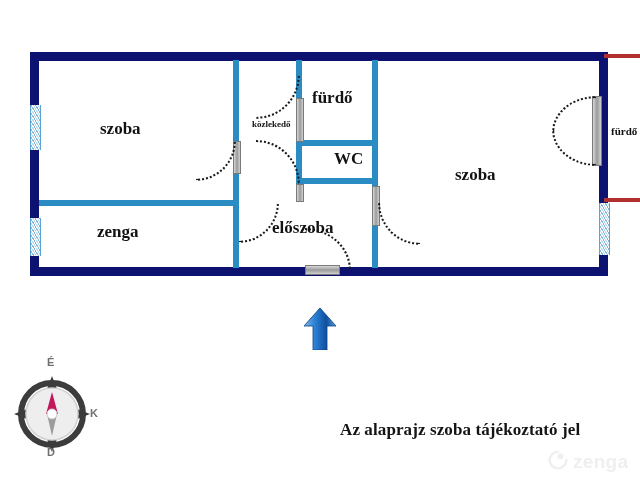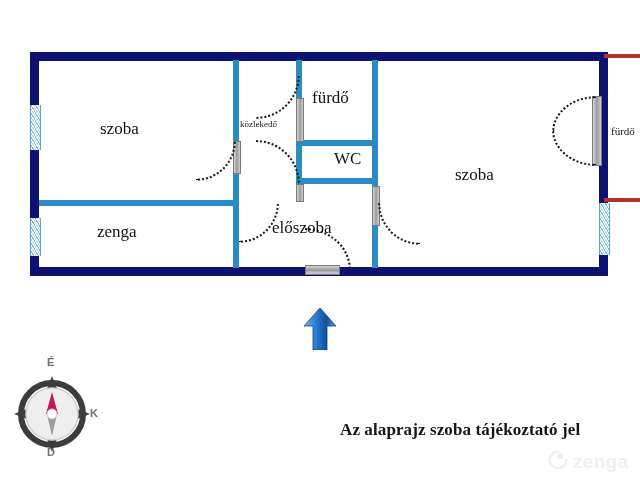--- a/index.html
+++ b/index.html
@@ -75,21 +75,21 @@
   }
   .swing.tl { border-right: none; border-bottom: none; border-top-left-radius: 100%; }
   .swing.tr { border-left: none;  border-bottom: none; border-top-right-radius: 100%; }
   .swing.bl { border-right: none; border-top: none;    border-bottom-left-radius: 100%; }
   .swing.br { border-left: none;  border-top: none;    border-bottom-right-radius: 100%; }
 
   
   .room-label {
     position: absolute;
     font-family: "Liberation Serif", "DejaVu Serif", serif;
-    font-weight: normal;
+    font-weight: bold;
     color: #121212;
     white-space: nowrap;
     text-align: right;
     line-height: 1;
   }
 
   
   #entrance-arrow {
     position: absolute;
     left: 303px;
@@ -188,21 +188,21 @@
 
   <div class="swing tr" style="left:305px; top:228px; width:44px; height:40px;"></div>
 
   <div class="swing tl" style="left:552px; top:96px; width:42px; height:34px;"></div>
   <div class="swing bl" style="left:552px; top:130px; width:42px; height:34px;"></div>
 
   <div class="room-label" style="left:100px; top:120px; font-size:17px;">szoba</div>
 
   <div class="room-label" style="left:97px; top:223px; font-size:17px;">zenga</div>
 
-  <div class="room-label" style="left:240px; top:120px; font-size:9px;">közlekedő</div>
+  <div class="room-label" style="left:252px; top:120px; font-size:9px;">közlekedő</div>
 
   <div class="room-label" style="left:312px; top:89px; font-size:17px;">fürdő</div>
 
   <div class="room-label" style="left:334px; top:150px; font-size:17px;">WC</div>
 
   <div class="room-label" style="left:272px; top:219px; font-size:17px;">előszoba</div>
 
   <div class="room-label" style="left:455px; top:166px; font-size:17px;">szoba</div>
 
   <div class="room-label" style="left:611px; top:126px; font-size:11px;">fürdő</div>

